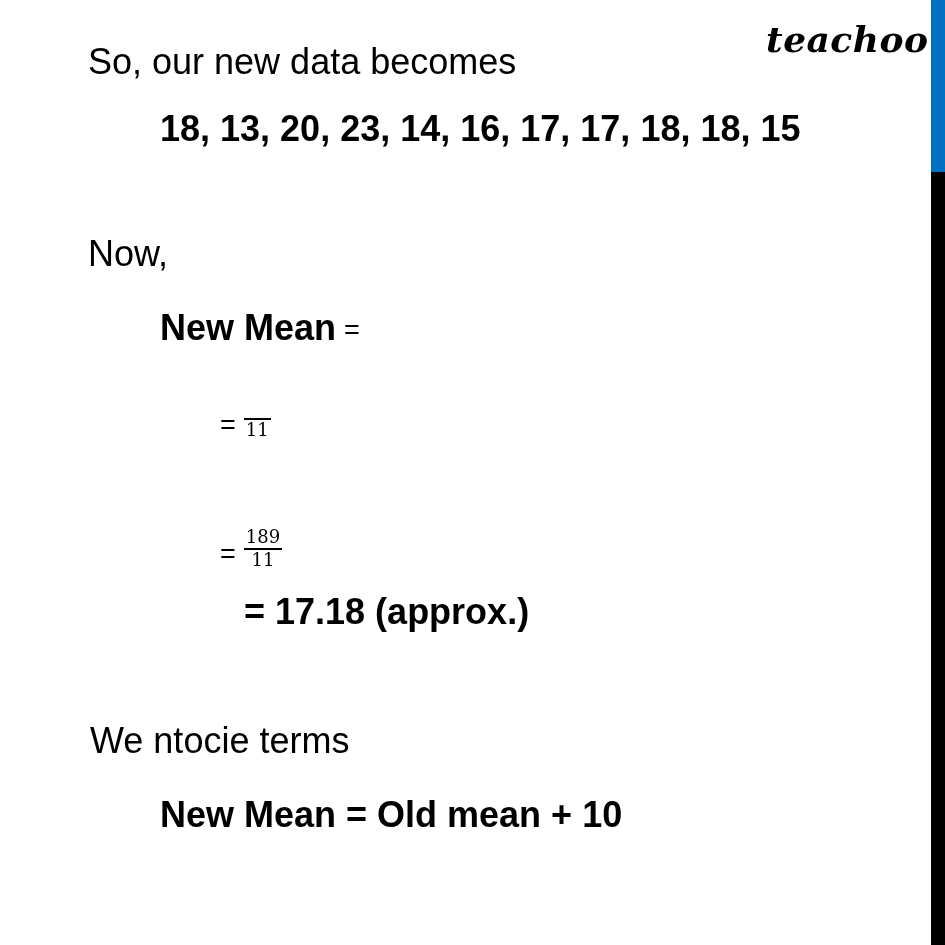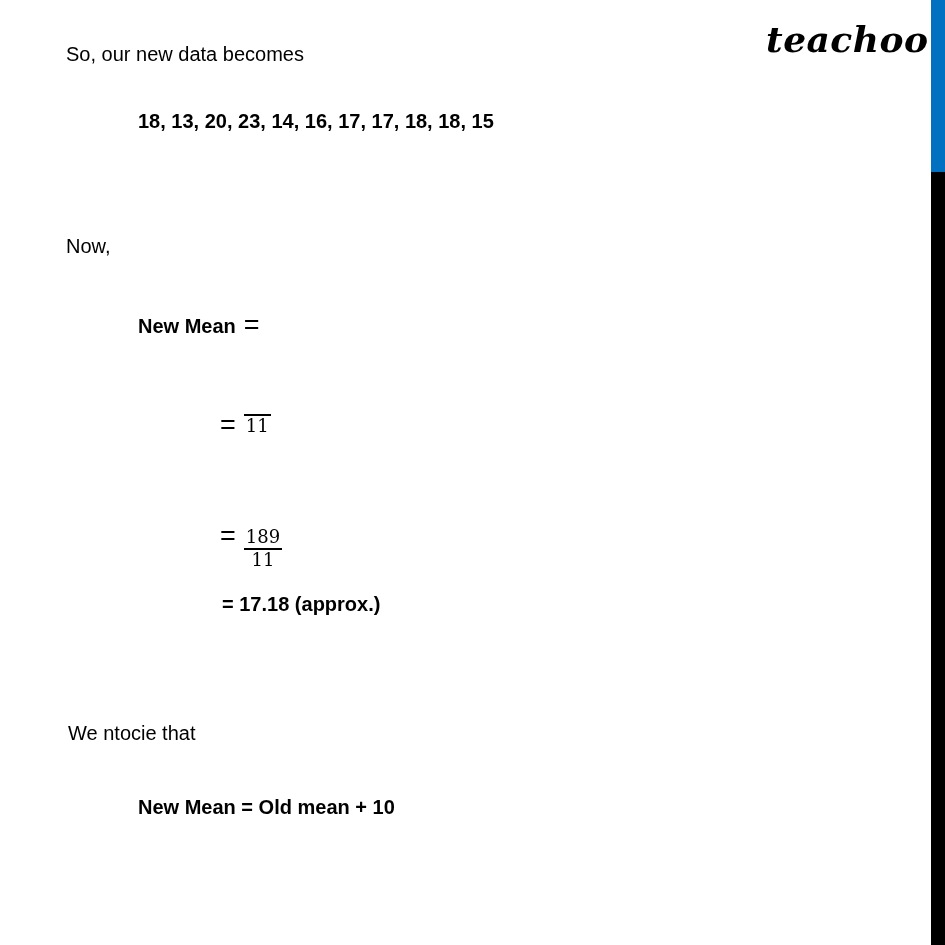--- a/index.html
+++ b/index.html
@@ -2,34 +2,34 @@
 <html><head>
   <meta charset="utf-8">
   <style>
     html, body { margin: 0; padding: 0; }
     body {
       width: 945px; height: 945px; position: relative; overflow: hidden;
       background: #ffffff; color: #000000;
       font-family: "Liberation Sans", "DejaVu Sans", sans-serif;
     }
     .abs { position: absolute; white-space: nowrap; }
-    .txt { font-size: 20px; line-height: 1; }
+    .txt { font-size: 36px; line-height: 1; margin-left: 22px; }
     .bold { font-weight: bold; }
     .serif-it { font-family: "DejaVu Serif", "Liberation Serif", serif; font-style: italic; }
     .serif { font-family: "DejaVu Serif", "Liberation Serif", serif; }
     .logo {
       font-family: "DejaVu Serif", "Liberation Serif", serif;
       font-style: italic; font-weight: bold; font-size: 36px; letter-spacing: 0.5px;
     }
     .sidebar-blue { position: absolute; left: 931px; top: 0; width: 14px; height: 172px; }
     .sidebar-black { position: absolute; left: 931px; top: 172px; width: 14px; height: 773px; }
     .frac { display: inline-flex; flex-direction: column; align-items: center; vertical-align: middle; }
     .frac .num, .frac .den { padding: 0 2px; line-height: 1.15; }
     .frac .bar { height: 2px; background: #000; align-self: stretch; }
-    .row { display: flex; align-items: center; }
+    .row { display: flex; align-items: flex-end; }
     .eq { font-size: 27px; margin-right: 8px; }
   </style>
 </head>
 <body>
 
 <div class="sidebar-blue" style="background:#0070c0;"></div>
 <div class="sidebar-black" style="background:#000000;"></div>
 
 <div class="abs logo" style="left:766px; top:18px;">teachoo</div>
 
@@ -56,15 +56,15 @@
   <span class="eq">=</span>
   <span class="frac">
     <span class="num serif" style="font-size:18px;margin-top:24px;">189</span>
     <span class="bar"></span>
     <span class="den serif" style="font-size:18px;">11</span>
   </span>
 </div>
 
 <div class="abs txt bold" style="left:222px; top:594px;">= 17.18 (approx.)</div>
 
-<div class="abs txt" style="left:68px; top:723px;">We ntocie that</div>
+<div class="abs txt" style="left:68px; top:723px;">We ntocie terms</div>
 
 <div class="abs txt bold" style="left:138px; top:797px;">New Mean = Old mean + 10</div>
 
 </body></html>

